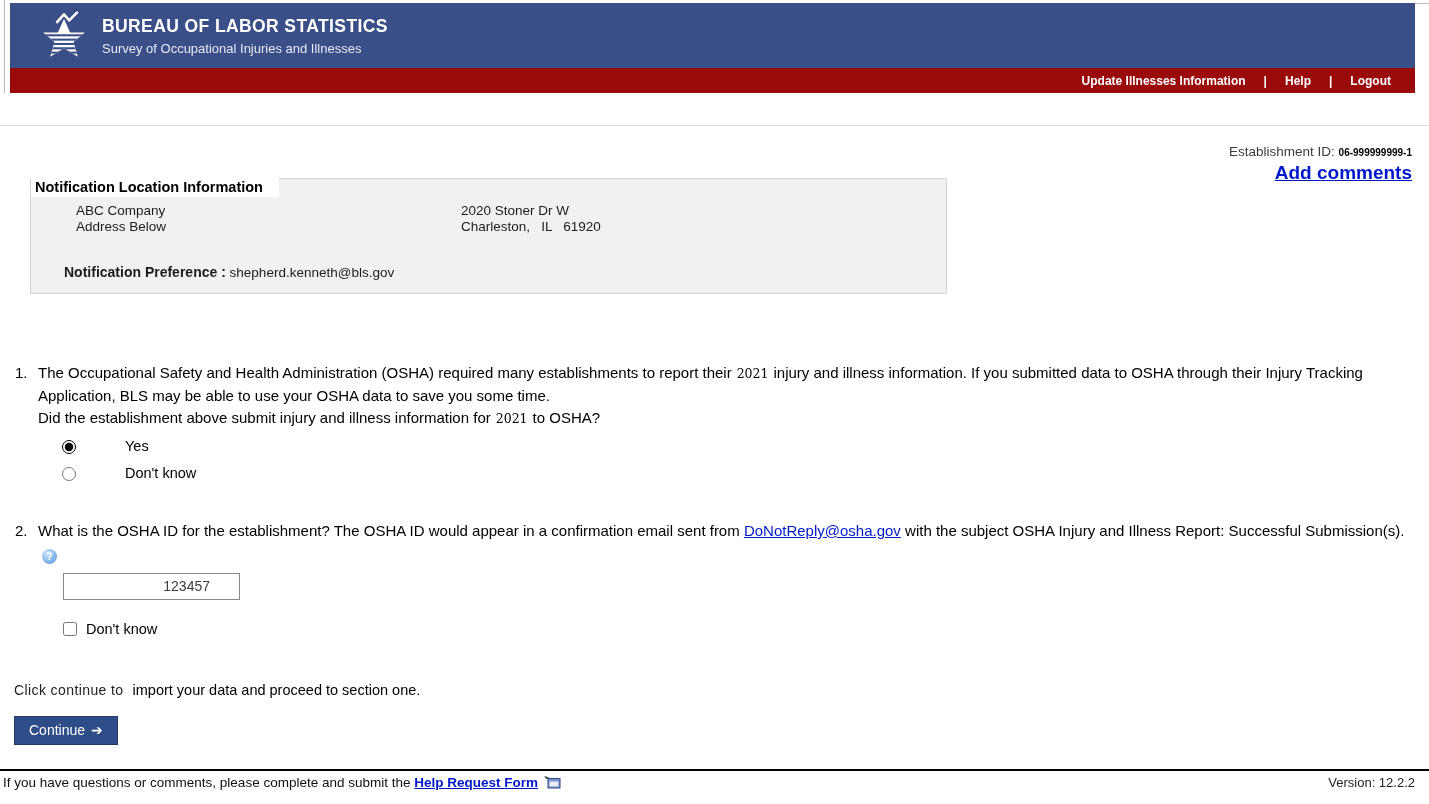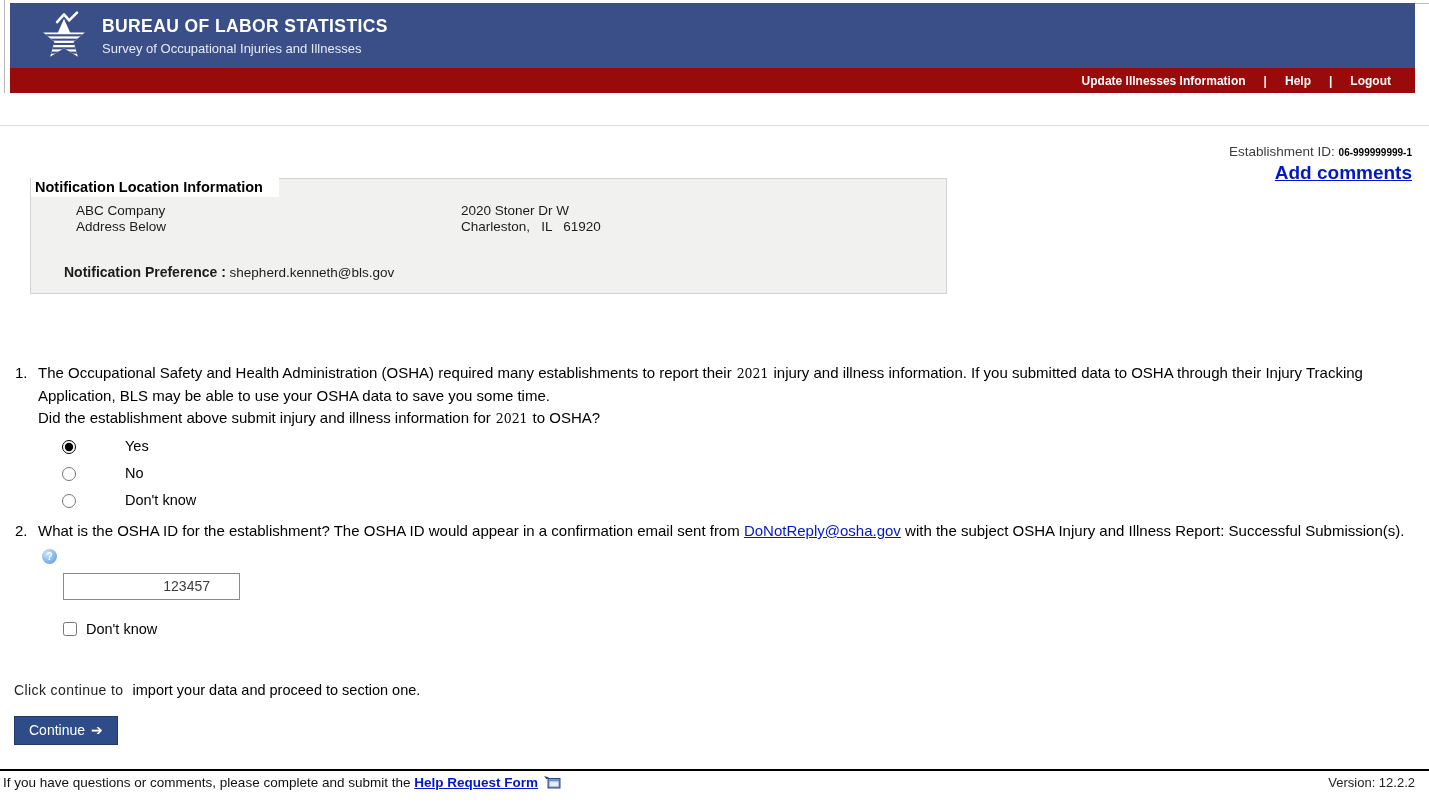--- a/index.html
+++ b/index.html
@@ -147,24 +147,20 @@
       <div class="prompt">
         <span>Did the establishment above submit injury and illness information for</span><span class="year">2021</span><span>to OSHA?</span>
       </div>
       <div class="options">
         <label class="opt-row">
           <input type="radio" name="q1" checked="" style="">
           <span class="opt-label">Yes</span>
         </label>
         <label class="opt-row">
           <input type="radio" name="q1" style="">
-          <span class="opt-label">No</span>
-        </label>
-        <label class="opt-row">
-          <input type="radio" name="q1" style="">
           <span class="opt-label">Don't know</span>
         </label>
       </div>
     </div>
   </div>
 </section>
 
 <section class="question q2">
   <div class="qrow">
     <span class="qnum">2.</span>

